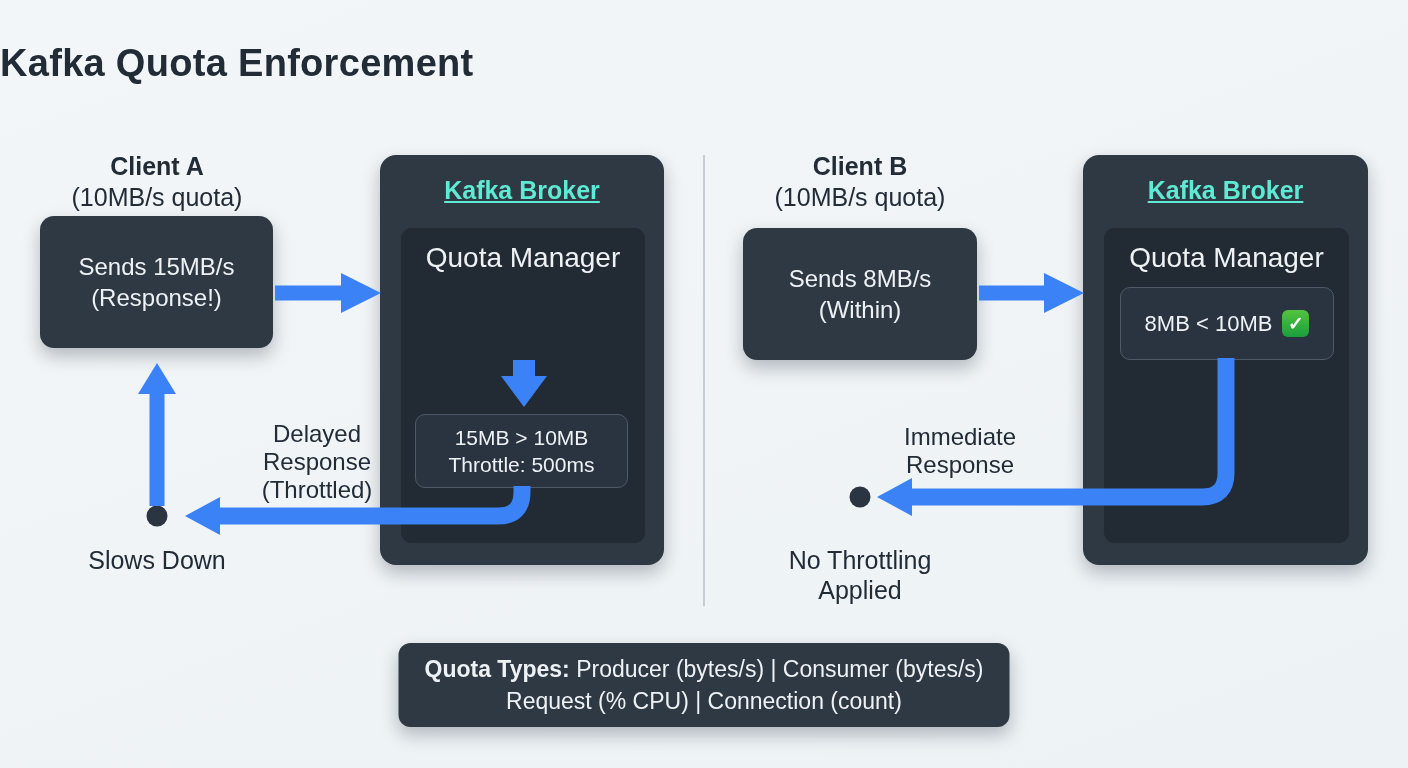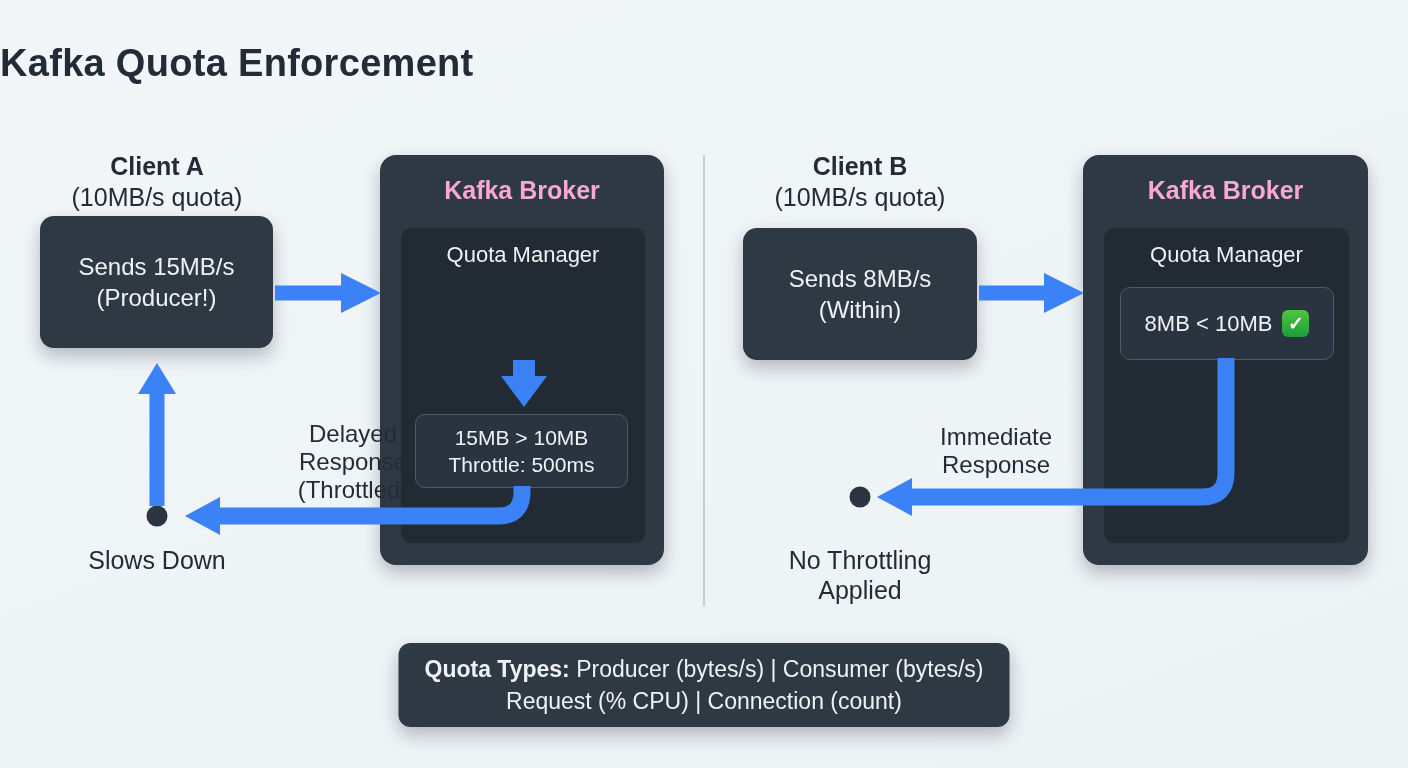--- a/index.html
+++ b/index.html
@@ -15,40 +15,40 @@
   .client-label { position:absolute; width:320px; text-align:center; font-size:25px; line-height:31px; color:var(--text-dark,#1e2833); }
   .client-label .name { font-weight:700; }
   .dark-box {
     position:absolute; background:var(--box-dark,#2e3944); border-radius:14px;
     box-shadow:0 8px 18px rgba(20,30,45,.28);
     color:var(--text-light,#eef2f5);
   }
   .client-box { display:flex; flex-direction:column; align-items:center; justify-content:center;
     font-size:24px; line-height:31px; }
   .broker { border-radius:16px; }
-  .broker-title { position:absolute; left:0; right:0; top:21px; text-align:center; font-size:25px; font-weight:700; color:#f9a8d4; }
+  .broker-title { position:absolute; left:0; right:0; top:21px; text-align:center; font-size:25px; font-weight:700; color:#5eead4;text-decoration:underline; }
   .inner-box {
     position:absolute; background:var(--box-darker,#222b34); border-radius:12px;
     border:1px solid rgba(255,255,255,.06);
   }
-  .manager-title { position:absolute; left:0; right:0; top:14px; text-align:center; font-size:22px; color:#eef2f5; }
+  .manager-title { position:absolute; left:0; right:0; top:14px; text-align:center; font-size:28px; color:#eef2f5; }
   .sub-box {
     position:absolute; background:var(--subbox,#2a3440); border:1.5px solid var(--subbox-border,#4e5a68);
     border-radius:10px; display:flex; flex-direction:column; align-items:center; justify-content:center;
     font-size:21px; line-height:27px; color:#eef2f5;
   }
   .sub-box.row { flex-direction:row; gap:10px; font-size:22px; }
   .check-badge {
     display:inline-flex; width:27px; height:27px; border-radius:6px;
     background:linear-gradient(180deg,#53c43e,#1b9e3d);
     align-items:center; justify-content:center;
     color:#fff; font-weight:700; font-size:19px;
   }
   .side-label { position:absolute; transform:translateX(-50%); text-align:center;
-    font-size:24px; line-height:28px; color:var(--text-dark,#242d38);margin-left:36px; }
+    font-size:24px; line-height:28px; color:var(--text-dark,#242d38); }
   .outcome-label { position:absolute; transform:translateX(-50%); text-align:center;
     font-size:25px; line-height:30px; color:var(--text-dark,#1e2833); }
   .divider { position:absolute; left:703px; top:155px; width:2px; height:451px;
     background:var(--divider,#c6cdd4); }
   .legend {
     position:absolute; left:704px; top:643px; transform:translateX(-50%);
     background:var(--box-dark,#2e3944); border-radius:12px; padding:10px 26px;
     box-shadow:0 8px 18px rgba(20,30,45,.28);
     color:#eef2f5; font-size:23px; line-height:32px; text-align:center; white-space:nowrap;
   }
@@ -66,21 +66,21 @@
 
   <div class="title">Kafka Quota Enforcement</div>
 
   <div class="client-label" style="left:-3px; top:151px;">
     <div class="name">Client A</div>
     <div>(10MB/s quota)</div>
   </div>
 
   <div class="dark-box client-box" style="left:40px; top:216px; width:233px; height:132px;">
     <div>Sends 15MB/s</div>
-    <div>(Producer!)</div>
+    <div>(Response!)</div>
   </div>
 
   <div class="dark-box broker" style="left:380px; top:155px; width:284px; height:410px;">
     <div class="broker-title">Kafka Broker</div>
     <div class="inner-box" style="left:20px; top:72px; width:244px; height:315px;">
       <div class="manager-title">Quota Manager</div>
       <div class="sub-box" style="left:14px; top:186px; width:211px; height:72px;">
         <div>15MB &gt; 10MB</div>
         <div>Throttle: 500ms</div>
       </div>

